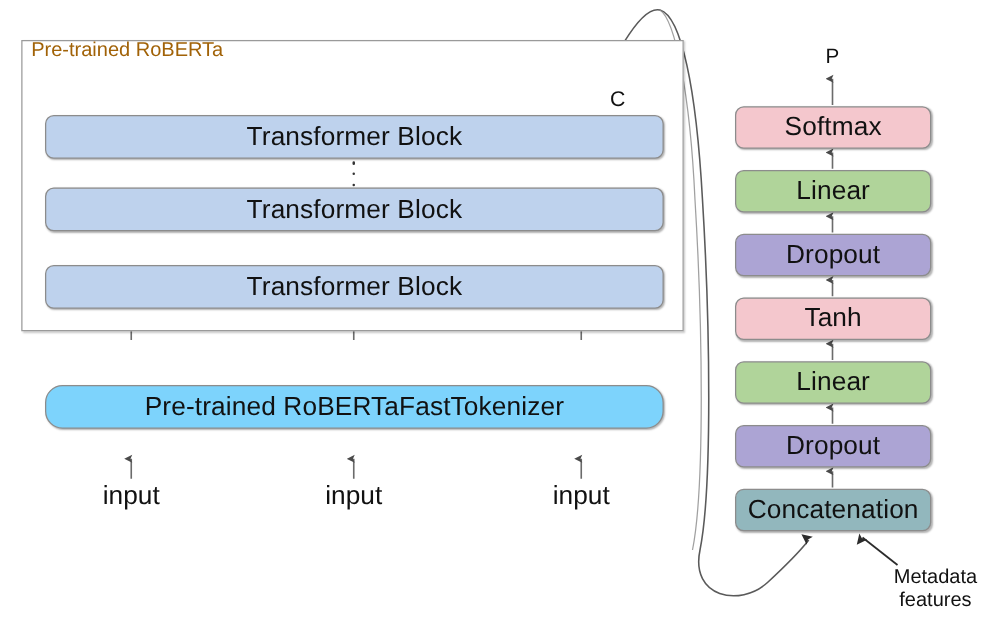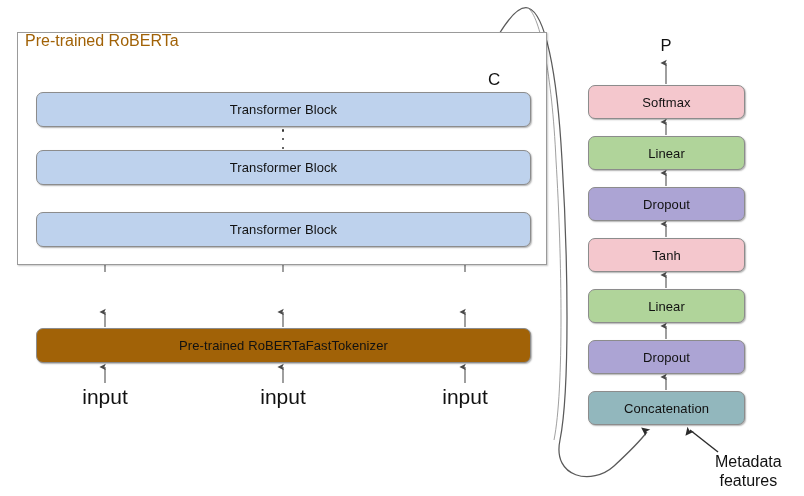--- a/index.html
+++ b/index.html
@@ -13,21 +13,21 @@
 
   
   .blk {
     position: absolute;
     box-sizing: border-box;
     border: 1px solid #8c8c8c;
     border-radius: 7px;
     display: flex;
     align-items: center;
     justify-content: center;
-    font-size: 13px;
+    font-size: 21px;
     color: #111;
     letter-spacing: .1px;
     box-shadow: 1px 1px 1.5px rgba(0,0,0,.30);
     white-space: nowrap;
   }
 
   
   .outer-box {
     position: absolute;
     left: 17px; top: 32px;
@@ -53,21 +53,21 @@
   .vdots {
     position: absolute;
     left: 278px; top: 129px;
     width: 10px; height: 20px;
     display: flex; flex-direction: column;
     align-items: center; justify-content: space-between;
   }
   .vdots i { display:block; width:2.5px; height:2.5px; background:#333; border-radius:50%; }
 
   .citation { left: 36px; top: 273px; width: 495px; height: 35px; background: #f9a33c; }
-  .tokenizer { left: 36px; top: 328px; width: 495px; height: 35px; background: #a16207; }
+  .tokenizer { left: 36px; top: 308px; width: 495px; height: 35px; background: #7dd3fc; border-radius: 14px; }
 
   .inlabel {
     position: absolute;
     font-size: 21px; color: #111;
     transform: translateX(-50%);
     white-space: nowrap;
   }
 
   
   .rblk { left: 588px; width: 157px; height: 34px; text-align: right; }

